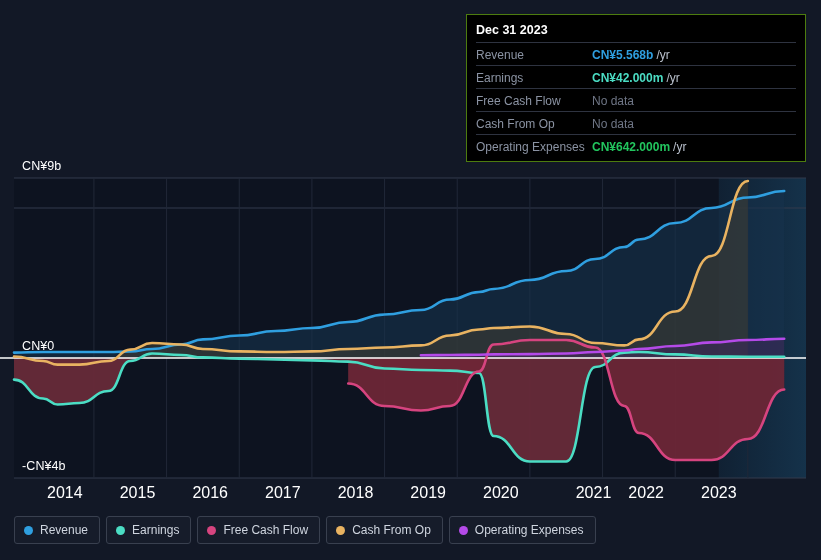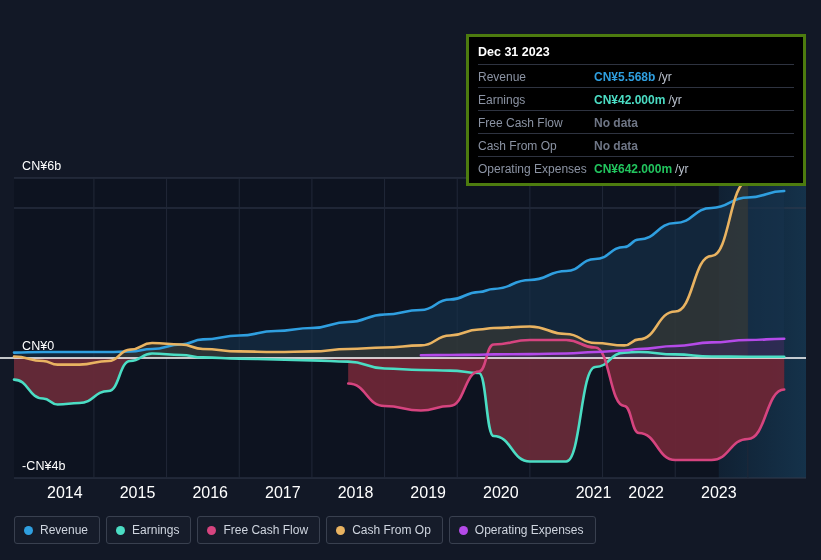--- a/index.html
+++ b/index.html
@@ -57,25 +57,24 @@
     white-space: nowrap;
   }
 
   
   #tooltip {
     position: absolute;
     left: 466px;
     top: 14px;
     width: 340px;
     background: #000000;
-    border: 3px solid #4d7c0f;
+    border: 1px solid #4d7c0f;
     box-sizing: border-box;
     padding: 6px 9px 4px 9px;
     z-index: 30;
-    margin-top: 20px;
   }
   #tooltip-date {
     font-size: 12.5px;
     font-weight: bold;
     color: #ffffff;
     padding: 2px 0 5px 0;
   }
   .tt-row {
     display: flex;
     align-items: baseline;
@@ -98,21 +97,21 @@
   }
   .tt-unit {
     font-size: 12px;
     color: #b9c0cc;
     font-weight: normal;
     margin-left: 3px;
   }
   .tt-nodata {
     font-size: 12px;
     color: #6f7686;
-    font-weight: bold;
+    font-weight: normal;
   }
   .tt-margin-val { color: #ffffff; font-weight: bold; font-size: 12px; }
 
   
   #legend {
     position: absolute;
     left: 14px;
     top: 516px;
     display: flex;
     gap: 6px;
@@ -184,21 +183,21 @@
       <g>
         <path d="M 14.00 352.60 C 28.53 352.60, 28.53 352.00, 43.06 352.00 C 50.33 352.00, 50.33 352.00, 57.60 352.00 C 68.50 352.00, 68.50 352.00, 79.39 352.00 C 93.93 352.00, 93.93 352.00, 108.46 352.00 C 119.36 352.00, 119.36 351.40, 130.26 351.40 C 141.16 351.40, 141.16 349.00, 152.06 349.00 C 166.59 349.00, 166.59 344.50, 181.12 344.50 C 192.02 344.50, 192.02 339.40, 202.92 339.40 C 221.08 339.40, 221.08 335.50, 239.25 335.50 C 257.41 335.50, 257.41 331.00, 275.58 331.00 C 293.74 331.00, 293.74 328.00, 311.91 328.00 C 330.07 328.00, 330.07 322.00, 348.24 322.00 C 366.40 322.00, 366.40 314.50, 384.57 314.50 C 402.73 314.50, 402.73 310.00, 420.90 310.00 C 435.43 310.00, 435.43 299.50, 449.96 299.50 C 464.50 299.50, 464.50 292.00, 479.03 292.00 C 486.29 292.00, 486.29 289.00, 493.56 289.00 C 511.72 289.00, 511.72 280.00, 529.89 280.00 C 548.06 280.00, 548.06 271.00, 566.22 271.00 C 580.75 271.00, 580.75 259.00, 595.28 259.00 C 609.82 259.00, 609.82 247.00, 624.35 247.00 C 631.61 247.00, 631.61 239.50, 638.88 239.50 C 657.05 239.50, 657.05 223.00, 675.21 223.00 C 693.38 223.00, 693.38 208.00, 711.54 208.00 C 729.71 208.00, 729.71 197.50, 747.87 197.50 C 766.04 197.50, 766.04 190.96, 784.20 190.96" fill="none" stroke="#2f9fe0" stroke-width="2.6" stroke-linecap="round" stroke-linejoin="round"></path>
         <path d="M 14.00 379.60 C 28.53 379.60, 28.53 398.50, 43.06 398.50 C 50.33 398.50, 50.33 404.50, 57.60 404.50 C 68.50 404.50, 68.50 403.00, 79.39 403.00 C 93.93 403.00, 93.93 391.00, 108.46 391.00 C 119.36 391.00, 119.36 361.00, 130.26 361.00 C 141.16 361.00, 141.16 353.50, 152.06 353.50 C 166.59 353.50, 166.59 355.00, 181.12 355.00 C 192.02 355.00, 192.02 357.40, 202.92 357.40 C 221.08 357.40, 221.08 358.60, 239.25 358.60 C 257.41 358.60, 257.41 359.50, 275.58 359.50 C 293.74 359.50, 293.74 360.40, 311.91 360.40 C 330.07 360.40, 330.07 361.60, 348.24 361.60 C 366.40 361.60, 366.40 368.50, 384.57 368.50 C 402.73 368.50, 402.73 370.00, 420.90 370.00 C 435.43 370.00, 435.43 370.60, 449.96 370.60 C 464.50 370.60, 464.50 373.00, 479.03 373.00 C 486.29 373.00, 486.29 436.00, 493.56 436.00 C 511.72 436.00, 511.72 461.50, 529.89 461.50 C 548.06 461.50, 548.06 461.50, 566.22 461.50 C 580.75 461.50, 580.75 367.00, 595.28 367.00 C 609.82 367.00, 609.82 352.60, 624.35 352.60 C 631.61 352.60, 631.61 352.00, 638.88 352.00 C 657.05 352.00, 657.05 354.40, 675.21 354.40 C 693.38 354.40, 693.38 356.50, 711.54 356.50 C 729.71 356.50, 729.71 356.80, 747.87 356.80 C 766.04 356.80, 766.04 356.74, 784.20 356.74" fill="none" stroke="#4bddc4" stroke-width="2.6" stroke-linecap="round" stroke-linejoin="round"></path>
         <path d="M 348.24 383.50 C 366.40 383.50, 366.40 406.00, 384.57 406.00 C 402.73 406.00, 402.73 410.50, 420.90 410.50 C 435.43 410.50, 435.43 406.00, 449.96 406.00 C 464.50 406.00, 464.50 371.50, 479.03 371.50 C 486.29 371.50, 486.29 344.50, 493.56 344.50 C 511.72 344.50, 511.72 340.00, 529.89 340.00 C 548.06 340.00, 548.06 340.00, 566.22 340.00 C 580.75 340.00, 580.75 347.50, 595.28 347.50 C 609.82 347.50, 609.82 406.00, 624.35 406.00 C 631.61 406.00, 631.61 433.00, 638.88 433.00 C 657.05 433.00, 657.05 460.00, 675.21 460.00 C 693.38 460.00, 693.38 460.00, 711.54 460.00 C 729.71 460.00, 729.71 439.00, 747.87 439.00 C 766.04 439.00, 766.04 389.50, 784.20 389.50" fill="none" stroke="#d6447f" stroke-width="2.6" stroke-linecap="round" stroke-linejoin="round"></path>
         <path d="M 14.00 356.50 C 28.53 356.50, 28.53 361.00, 43.06 361.00 C 50.33 361.00, 50.33 364.60, 57.60 364.60 C 68.50 364.60, 68.50 364.60, 79.39 364.60 C 93.93 364.60, 93.93 361.00, 108.46 361.00 C 119.36 361.00, 119.36 349.60, 130.26 349.60 C 141.16 349.60, 141.16 343.00, 152.06 343.00 C 166.59 343.00, 166.59 344.50, 181.12 344.50 C 192.02 344.50, 192.02 349.00, 202.92 349.00 C 221.08 349.00, 221.08 351.40, 239.25 351.40 C 257.41 351.40, 257.41 352.00, 275.58 352.00 C 293.74 352.00, 293.74 351.40, 311.91 351.40 C 330.07 351.40, 330.07 349.00, 348.24 349.00 C 366.40 349.00, 366.40 347.50, 384.57 347.50 C 402.73 347.50, 402.73 345.40, 420.90 345.40 C 435.43 345.40, 435.43 335.50, 449.96 335.50 C 464.50 335.50, 464.50 329.50, 479.03 329.50 C 486.29 329.50, 486.29 328.00, 493.56 328.00 C 511.72 328.00, 511.72 326.50, 529.89 326.50 C 548.06 326.50, 548.06 334.00, 566.22 334.00 C 580.75 334.00, 580.75 343.00, 595.28 343.00 C 609.82 343.00, 609.82 345.40, 624.35 345.40 C 631.61 345.40, 631.61 339.40, 638.88 339.40 C 657.05 339.40, 657.05 311.50, 675.21 311.50 C 693.38 311.50, 693.38 256.00, 711.54 256.00 C 729.71 256.00, 729.71 181.00, 747.87 181.00" fill="none" stroke="#e9b361" stroke-width="2.6" stroke-linecap="round" stroke-linejoin="round"></path>
         <path d="M 420.90 355.30 C 435.43 355.30, 435.43 355.00, 449.96 355.00 C 464.50 355.00, 464.50 354.70, 479.03 354.70 C 486.29 354.70, 486.29 354.40, 493.56 354.40 C 511.72 354.40, 511.72 354.10, 529.89 354.10 C 548.06 354.10, 548.06 353.50, 566.22 353.50 C 580.75 353.50, 580.75 352.00, 595.28 352.00 C 609.82 352.00, 609.82 350.50, 624.35 350.50 C 631.61 350.50, 631.61 349.00, 638.88 349.00 C 657.05 349.00, 657.05 346.00, 675.21 346.00 C 693.38 346.00, 693.38 342.40, 711.54 342.40 C 729.71 342.40, 729.71 340.00, 747.87 340.00 C 766.04 340.00, 766.04 338.74, 784.20 338.74" fill="none" stroke="#b44ae8" stroke-width="2.6" stroke-linecap="round" stroke-linejoin="round"></path>
       </g>
       <g></g>
     </svg>
 
-  <div class="y-label" id="y-label-top">CN¥6b</div>
+  <div class="y-label" id="y-label-top">CN¥9b</div>
   <div class="y-label" id="y-label-zero">CN¥0</div>
   <div class="y-label" id="y-label-bot">-CN¥4b</div>
 
   <div id="x-axis">
       <div class="x-label" style="left: 64.8624px;">2014</div>
       <div class="x-label" style="left: 137.523px;">2015</div>
       <div class="x-label" style="left: 210.183px;">2016</div>
       <div class="x-label" style="left: 282.844px;">2017</div>
       <div class="x-label" style="left: 355.505px;">2018</div>
       <div class="x-label" style="left: 428.165px;">2019</div>

